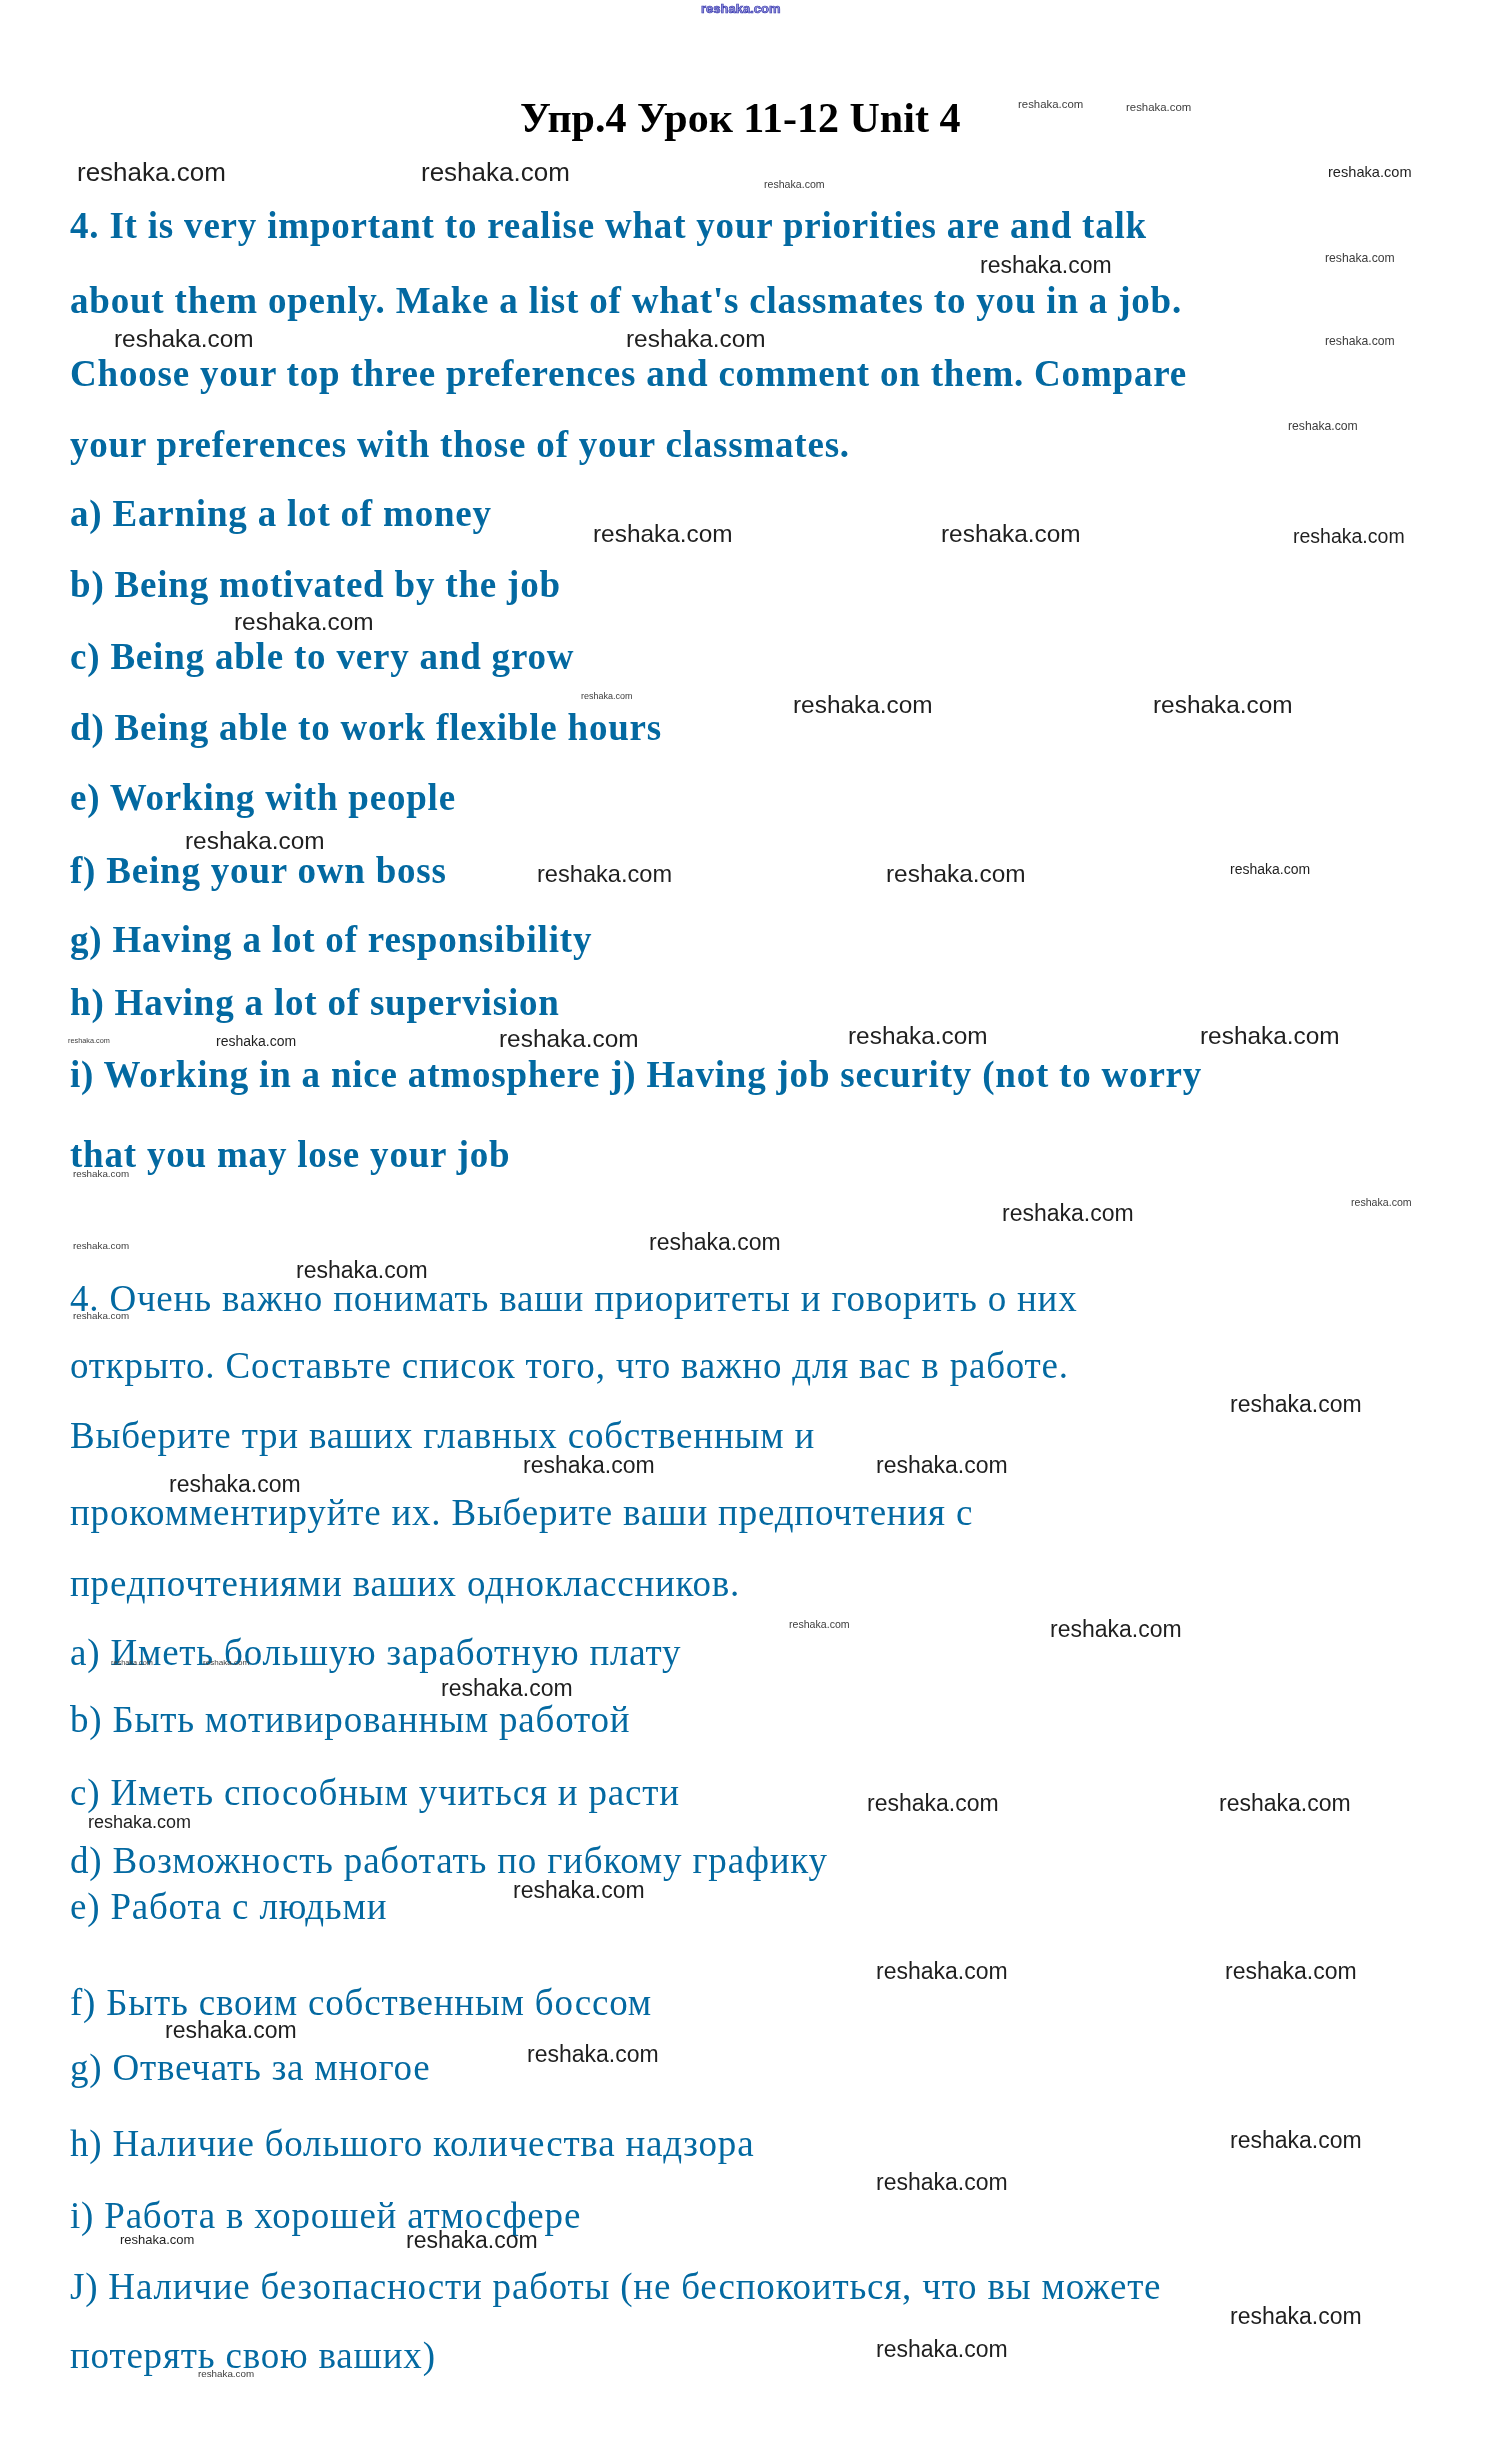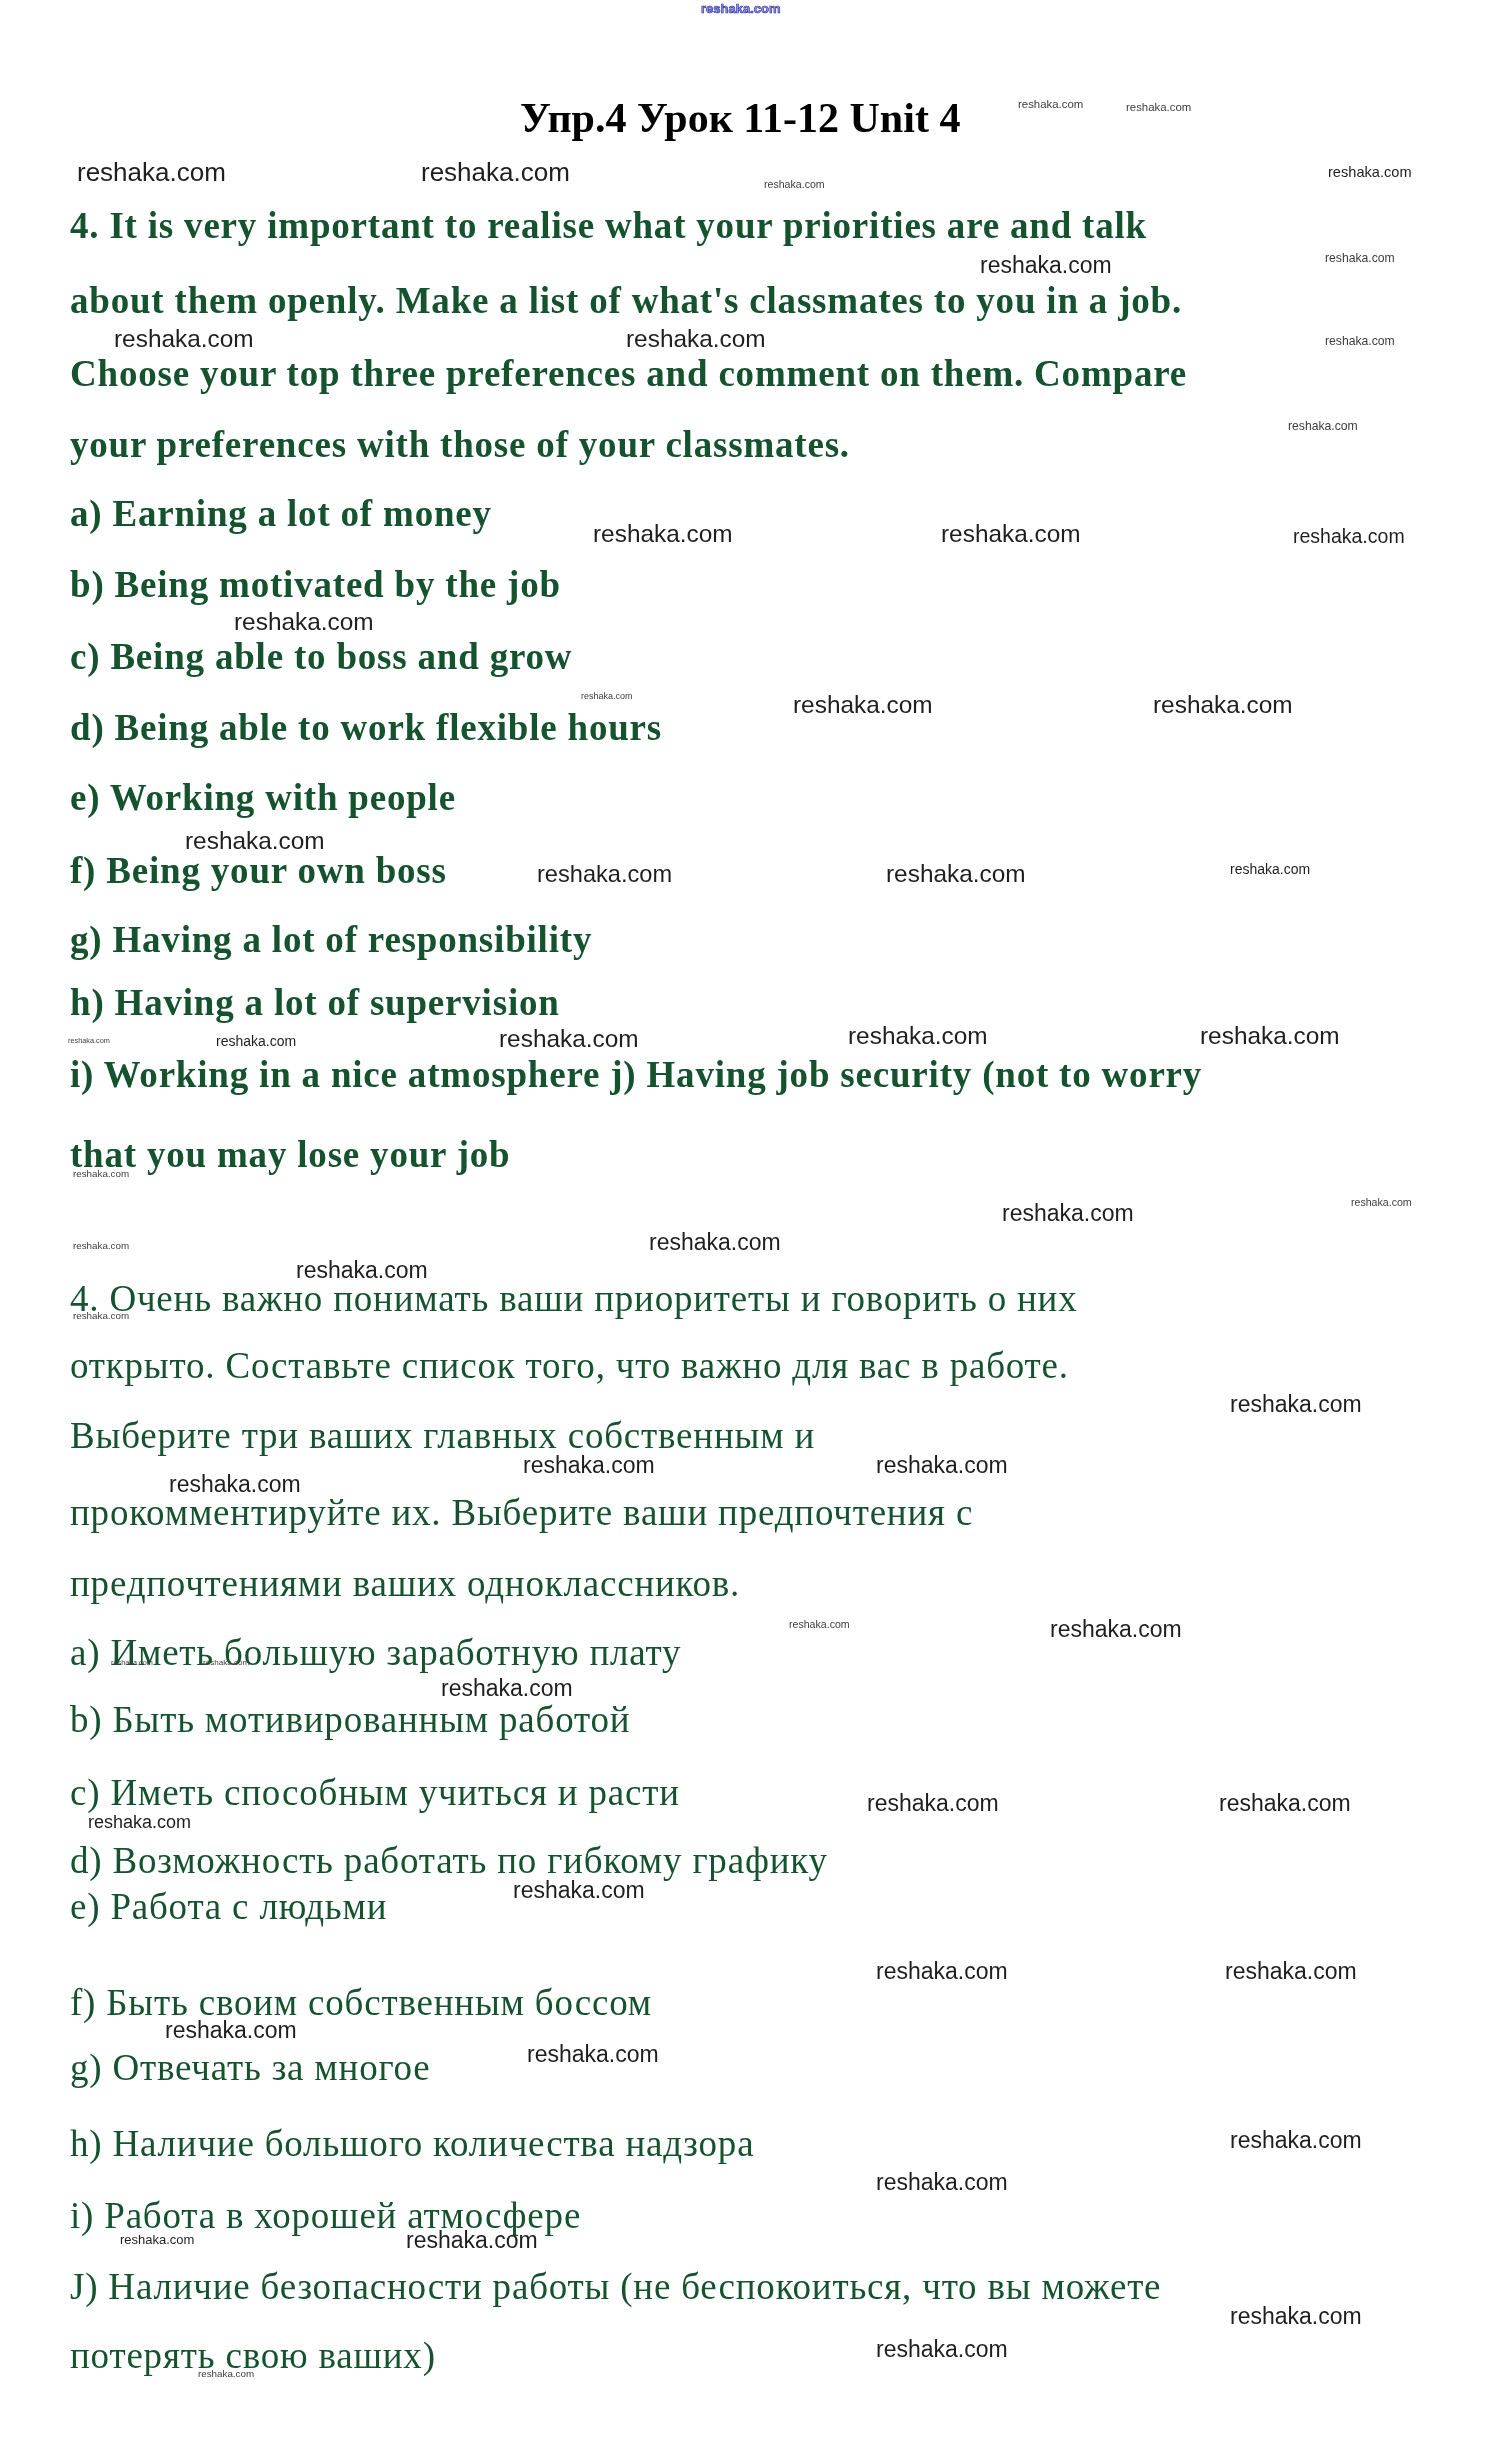--- a/index.html
+++ b/index.html
@@ -6,21 +6,21 @@
   body {
     width:1488px; height:2462px;
     background:#ffffff;
     position:relative;
     overflow:hidden;
     font-family:"Liberation Serif", serif;
   }
   .line {
     position:absolute; left:70px;
     white-space:nowrap;
-    color:#14532d;
+    color:#0369a1;
     line-height:1.15;
     letter-spacing:0.8px;
   }
   .en { font-weight:bold; font-size:37px; }
   .ru { font-weight:normal; font-size:37px; }
   .title {
     position:absolute; left:520px; top:94px;
     font-size:42px; font-weight:bold;
     color:#000000; white-space:nowrap;
   }
@@ -74,21 +74,21 @@
   <div class="line en" style="top:424px">your preferences with those of your classmates.</div>
 
   <div class="line en" style="top:493px">a) Earning a lot of money</div>
   <span class="wm" style="left:593px;top:522px;font-size:24.4px">reshaka.com</span>
   <span class="wm" style="left:941px;top:522px;font-size:24.4px">reshaka.com</span>
   <span class="wm" style="left:1293px;top:527px;font-size:19.5px">reshaka.com</span>
 
   <div class="line en" style="top:564px">b) Being motivated by the job</div>
   <span class="wm" style="left:234px;top:610px;font-size:24.4px">reshaka.com</span>
 
-  <div class="line en" style="top:636px">c) Being able to boss and grow</div>
+  <div class="line en" style="top:636px">c) Being able to very and grow</div>
 
   <span class="wm t" style="left:581px;top:692px;font-size:9px">reshaka.com</span>
   <span class="wm" style="left:793px;top:693px;font-size:24.4px">reshaka.com</span>
   <span class="wm" style="left:1153px;top:693px;font-size:24.4px">reshaka.com</span>
   <div class="line en" style="top:707px">d) Being able to work flexible hours</div>
 
   <div class="line en" style="top:777px">e) Working with people</div>
 
   <span class="wm" style="left:185px;top:829px;font-size:24.4px">reshaka.com</span>
   <div class="line en" style="top:850px">f) Being your own boss</div>

